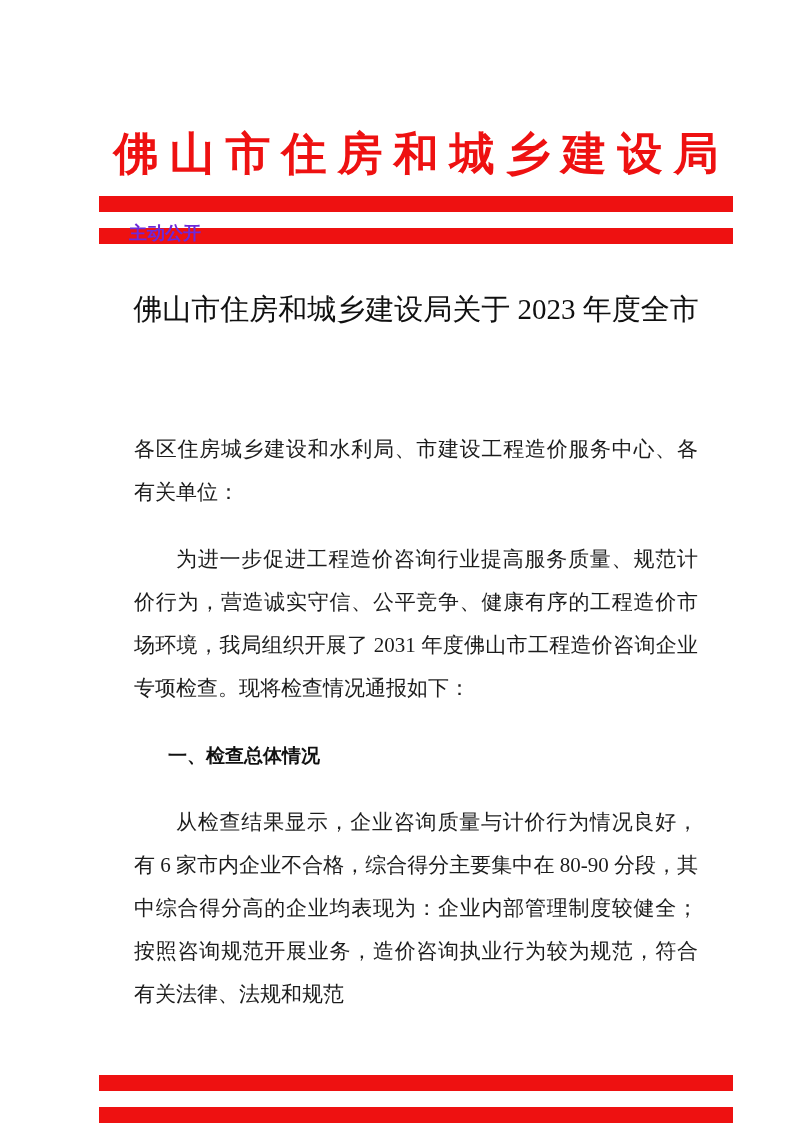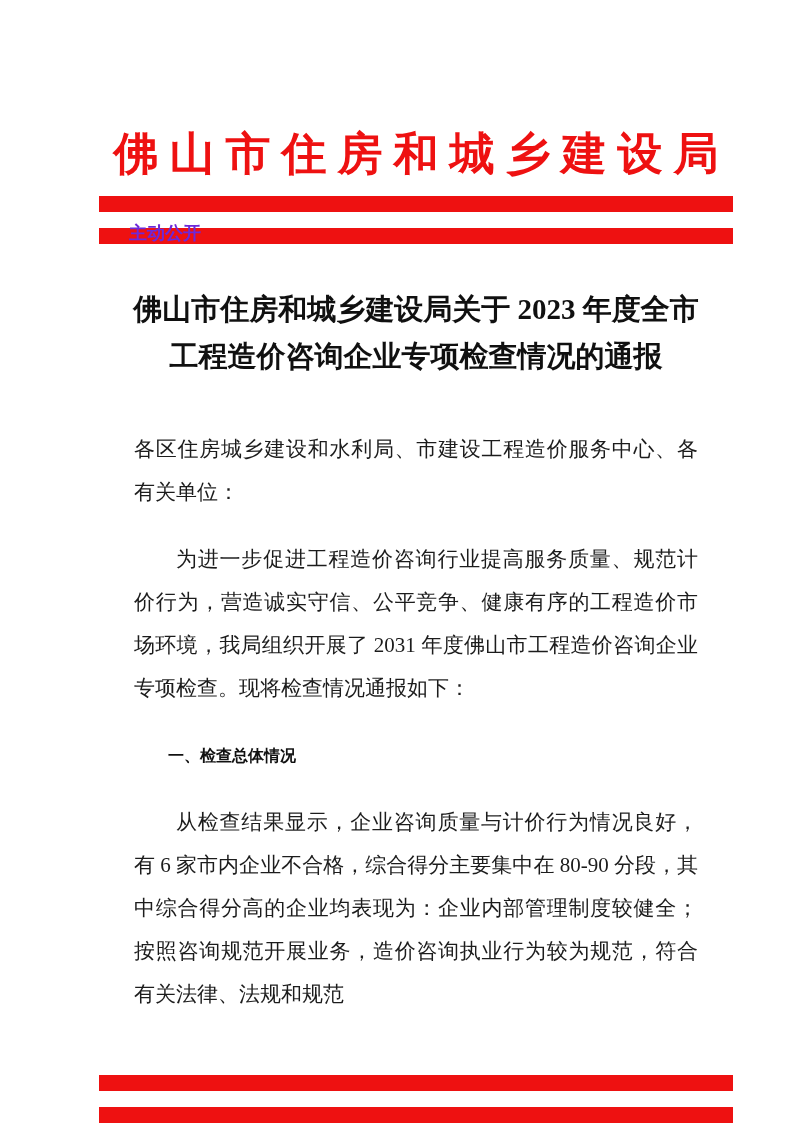--- a/index.html
+++ b/index.html
@@ -53,42 +53,42 @@
   }
 
   .doc-title {
     position: absolute;
     top: 262px;
     left: 60px;
     right: 60px;
     text-align: center;
     font-family: "Liberation Serif", serif;
     font-size: 29px;
-    font-weight: bold;
+    font-weight: normal;
     line-height: 47px;
     color: #101010;
   }
 
   .body-text {
     position: absolute;
     top: 388px;
     left: 94px;
     width: 612px;
     height: 656px;
     overflow: hidden;
     font-size: 21px;
     line-height: 43px;
     text-align: justify;
     color: var(--ink);
   }
   .body-text p { margin: 8px; }
   .para { text-indent: 42px; }
   .section-heading {
     font-family: "Liberation Sans", sans-serif;
-    font-size: 16px;
+    font-size: 19px;
     font-weight: bold;
     line-height: 43px;
     text-indent: 42px;
     text-align: left;
     color: #111111;
   }
 </style>
 </head>
 <body>
 
@@ -101,21 +101,20 @@
       <div class="thin"></div>
       <div class="gap"></div>
       <div class="thick"></div>
     </div>
 
     <div class="disclosure">主动公开</div>
   </header>
 
   <h2 class="doc-title">
     <span>佛山市住房和城乡建设局关于 2023 年度全市</span><br>
-    <span>工程造价咨询企业专项检查情况的通报</span>
   </h2>
 
   <main class="body-text">
     <p>各区住房城乡建设和水利局、市建设工程造价服务中心、各有关单位：</p>
     <p class="para">为进一步促进工程造价咨询行业提高服务质量、规范计价行为，营造诚实守信、公平竞争、健康有序的工程造价市场环境，我局组织开展了 2031 年度佛山市工程造价咨询企业专项检查。现将检查情况通报如下：</p>
     <h3 class="section-heading">一、检查总体情况</h3>
     <p class="para">从检查结果显示，企业咨询质量与计价行为情况良好，有 6 家市内企业不合格，综合得分主要集中在 80-90 分段，其中综合得分高的企业均表现为：企业内部管理制度较健全；按照咨询规范开展业务，造价咨询执业行为较为规范，符合有关法律、法规和规范</p>
   </main>
 
   <div class="rule rule-bottom">

